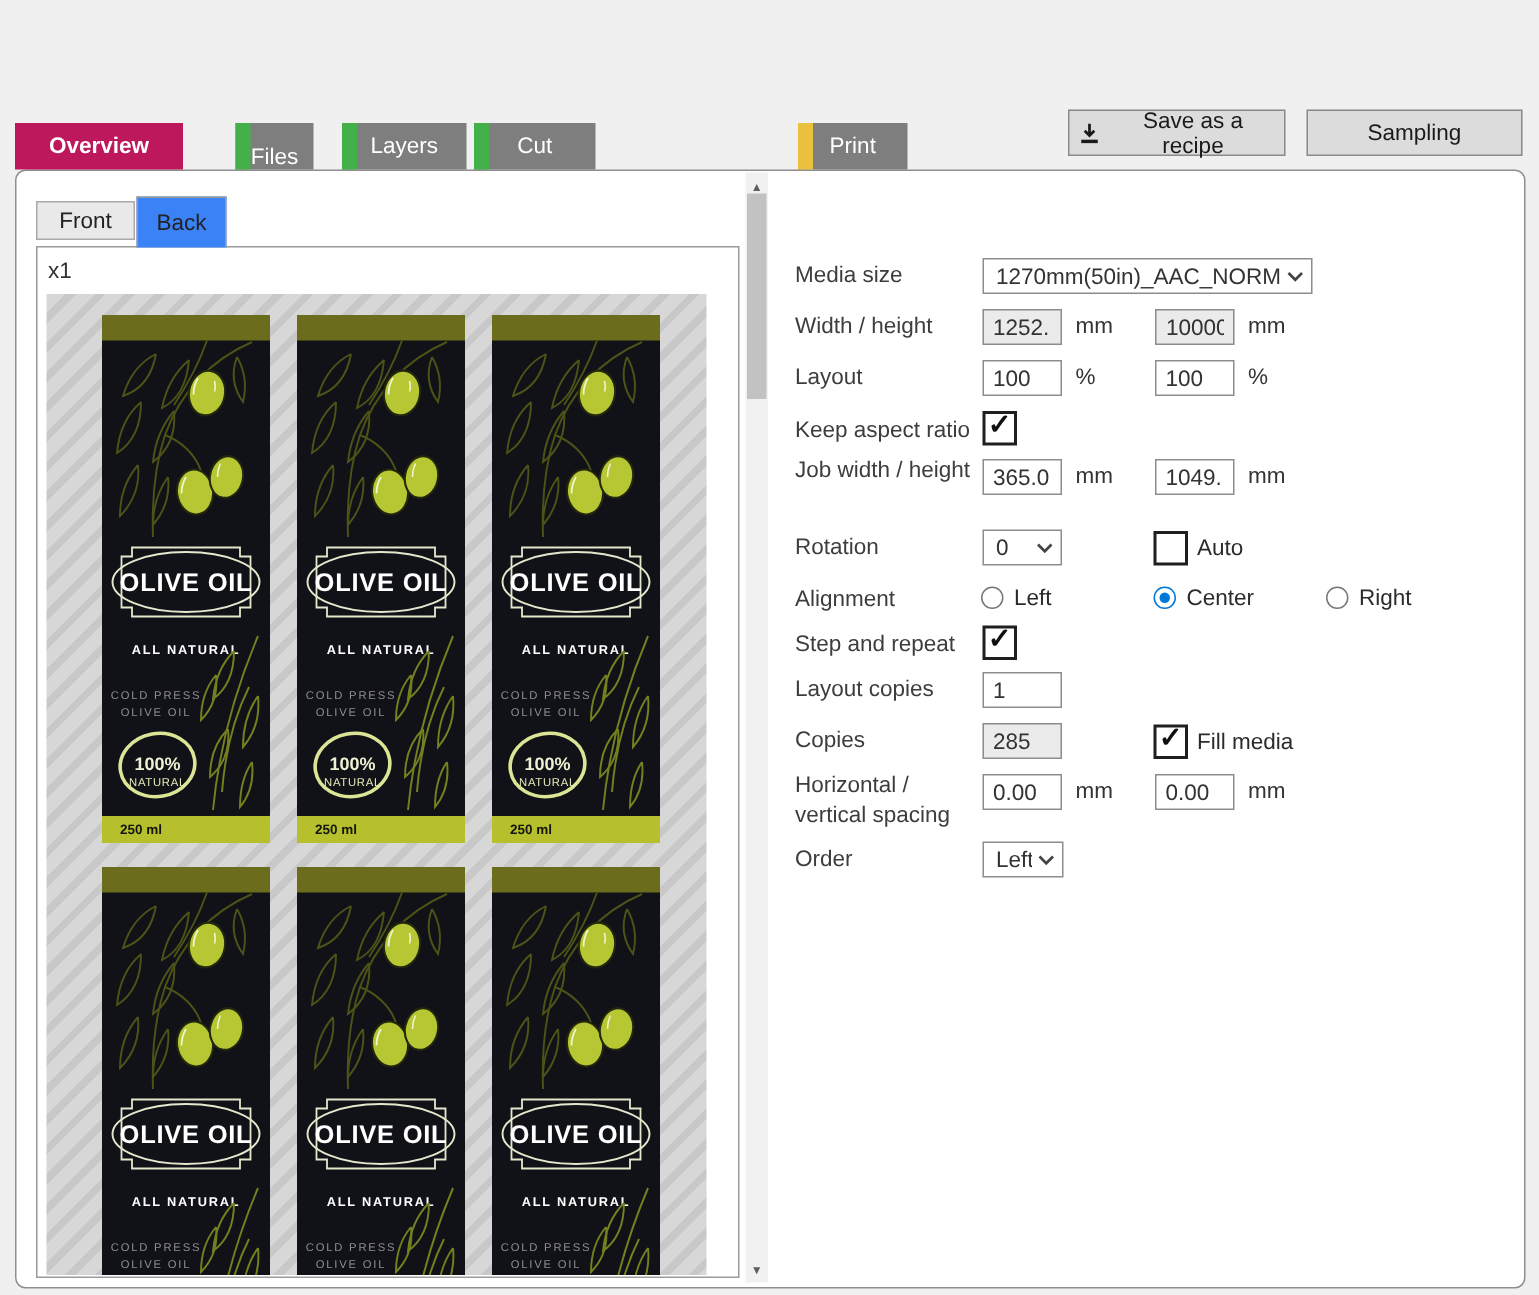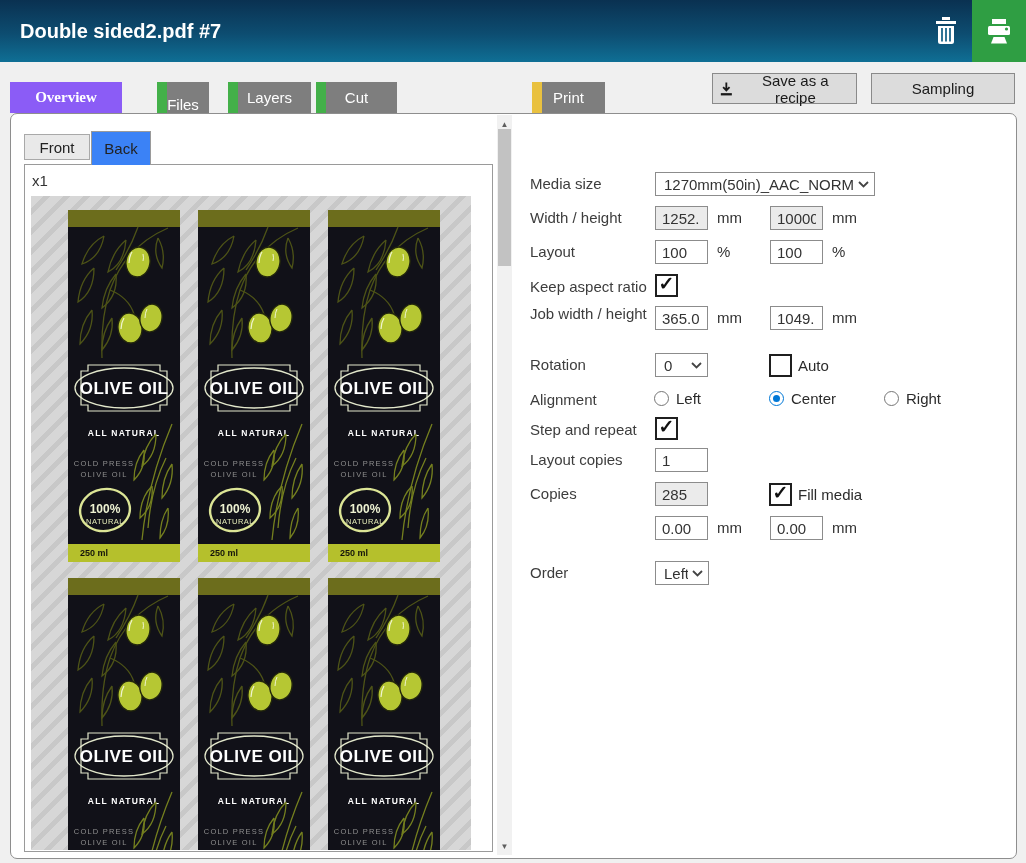--- a/index.html
+++ b/index.html
@@ -12,21 +12,21 @@
   .titlebar .title{position:absolute;left:20px;top:0;height:62px;display:flex;align-items:center;
             color:#fff;font-size:20px;font-weight:bold;}
   .icon-btn{position:absolute;top:0;height:62px;display:flex;align-items:center;justify-content:center;cursor:pointer;}
   .trash-btn{left:924px;width:44px;}
   .print-btn{left:972px;width:54px;background:#2f9e43;}
 
   
   .tab{position:absolute;top:82px;height:31px;background:#7e7e7e;display:flex;align-items:center;
        justify-content:center;color:#fff;font-size:15px;cursor:pointer;box-sizing:border-box;z-index:2;}
   .tab .ind{position:absolute;left:0;top:0;bottom:0;width:10px;}
-  .tab.first{font-weight:bold;background:#8b5cf6;font-family:Liberation Serif, serif;}
+  .tab.first{font-weight:bold;background:#be185d;}
   .tab.active{top:78px;height:36px;background:#fff;color:#1a1a1a;border:1px solid #8e8e8e;border-bottom:none;z-index:4;}
   .btn{position:absolute;top:73px;height:31px;background:#dcdcdc;border:1px solid #8a8a8a;
        font-family:"Liberation Sans",sans-serif;font-size:15px;color:#1a1a1a;display:flex;align-items:center;
        justify-content:center;gap:7px;cursor:pointer;box-sizing:border-box;}
 
   
   .panel{position:absolute;left:10px;top:113px;width:1005px;height:744px;background:#fff;
          border:1px solid #8e8e8e;border-radius:7px;z-index:1;}
 
   
@@ -68,43 +68,20 @@
          box-sizing:border-box;cursor:pointer;z-index:3;}
   .radio.sel{border-color:#0078d7;}
   .radio.sel::after{content:"";position:absolute;left:3px;top:3px;width:7px;height:7px;border-radius:50%;background:#0078d7;}
   .rlabel{position:absolute;font-size:15px;color:#2b2b2b;z-index:3;}
 </style>
 </head>
 <body>
 
 <div class="app">
 
-  <header class="titlebar">
-    <span class="title">Double sided2.pdf #7</span>
-    <div class="icon-btn trash-btn">
-      <svg width="26" height="30" viewBox="0 0 26 30">
-        <rect x="9" y="1" width="8" height="3" fill="#fff"></rect>
-        <rect x="3" y="5" width="20" height="3" fill="#fff"></rect>
-        <path d="M5,10 h16 v15.5 a2.5,2.5 0 0 1 -2.5,2.5 h-11 a2.5,2.5 0 0 1 -2.5,-2.5 z" fill="#fff"></path>
-        <g stroke="#0d5d83" stroke-width="1.7">
-          <line x1="9" y1="12" x2="9" y2="25.5"></line>
-            <line x1="13" y1="12" x2="13" y2="25.5"></line>
-            <line x1="17" y1="12" x2="17" y2="25.5"></line>
-        </g>
-      </svg>
-    </div>
-    <div class="icon-btn print-btn">
-      <svg width="32" height="30" viewBox="0 0 30 30">
-        <rect x="8" y="3" width="14" height="5" fill="#fff"></rect>
-        <rect x="4" y="10" width="22" height="9" rx="1.5" fill="#fff"></rect>
-        <circle cx="22.5" cy="13" r="1.6" fill="#2f9e43"></circle>
-        <path d="M9.5,21 h11 l2.5,6.5 h-16 z" fill="#fff"></path>
-      </svg>
-    </div>
-  </header>
 
   <nav></nav>
     <div class="tab" style="left: 532px; width: 73px;">
       <span class="ind" style="background: rgb(233, 193, 63);"></span>
       <span>Print</span>
     </div>
     <div class="tab" style="left: 316px; width: 81px;">
       <span class="ind" style="background: rgb(67, 176, 73);"></span>
       <span>Cut</span>
     </div>
@@ -514,20 +491,21 @@
   <span class="lbl" style="top:450px;">Layout copies</span>
   <input class="inp" style="left: 655px; top: 448px;" value="1">
 
   <span class="lbl" style="top:484px;">Copies</span>
   <input class="inp dis" style="left: 655px; top: 482px;" value="285">
   <span class="cb" style="left:769px;top:483px;">
     <span class="mark">✓</span>
   </span>
   <span class="rlabel" style="left:798px;top:486px;">Fill media</span>
 
+  <span class="lbl" style="top:514px;">Horizontal / vertical spacing</span>
   <input class="inp" style="left: 655px; top: 516px;" value="0.00">
   <span class="unit" style="left:717px;top:519px;">mm</span>
   <input class="inp" style="left: 770px; top: 516px;" value="0.00">
   <span class="unit" style="left:832px;top:519px;">mm</span>
 
   <span class="lbl" style="top:563px;">Order</span>
   <div class="dd" style="left:655px;top:561px;width:54px;">
     <span class="txt">Left-t</span>
     <svg width="11" height="7" viewBox="0 0 11 7">
         <path d="M1 1 L5.5 5.5 L10 1" stroke="#444" stroke-width="1.8" fill="none"></path>

